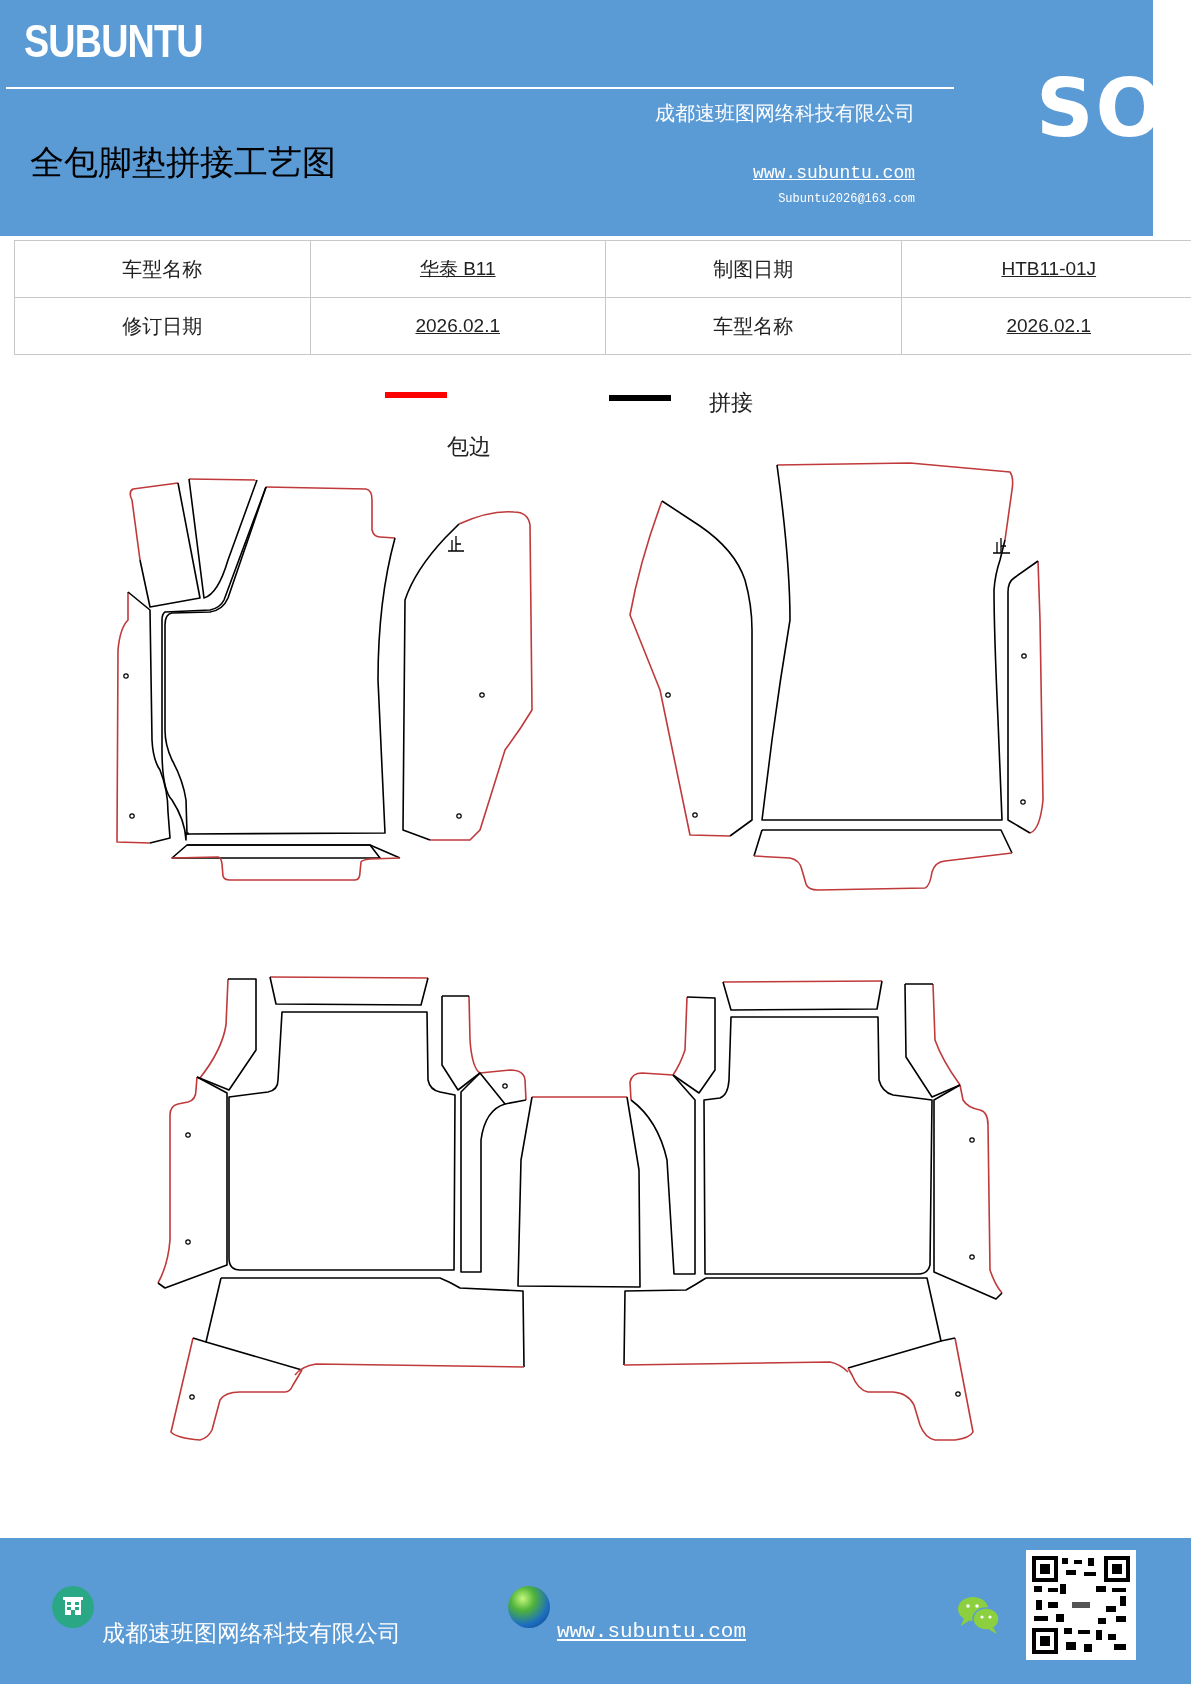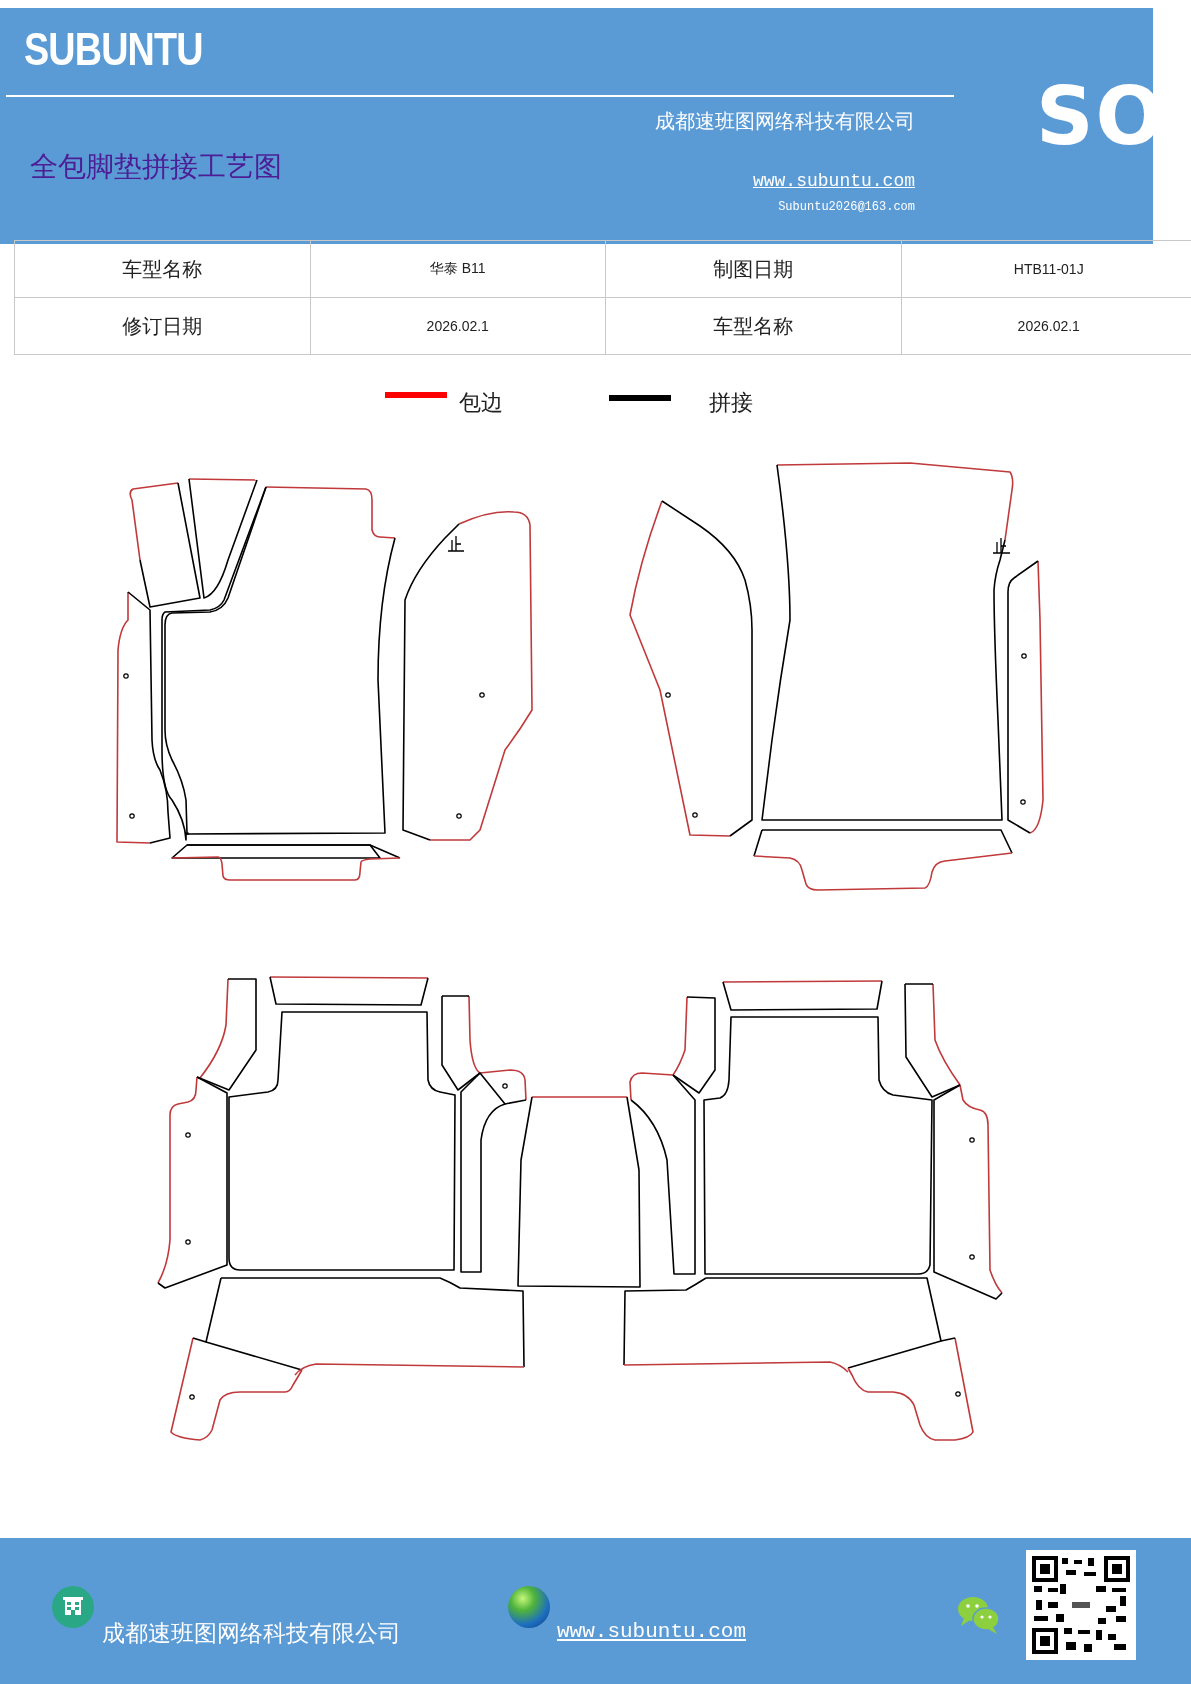--- a/index.html
+++ b/index.html
@@ -1,27 +1,27 @@
 <!DOCTYPE html>
 <html><head>
 <meta charset="utf-8">
 <style>
   html, body { margin:0; padding:0; background:#ffffff; }
   body { width:1191px; height:1684px; position:relative; overflow:hidden; font-family:"DejaVu Sans", sans-serif; }
-  .header { position:absolute; left:0; top:8px; width:1153px; height:236px; background:#5b9bd5; }
+  .header { position:absolute; left:0; top:0; width:1153px; height:236px; background:#5b9bd5; }
   .brand { position:absolute; left:24px; top:14px; color:#fff; font-family:"Liberation Sans", sans-serif; font-weight:bold; font-size:46px; letter-spacing:-1px; transform:scaleX(0.82); transform-origin:left top; }
   .hr { position:absolute; left:6px; top:87px; width:948px; height:2px; background:#ffffff; }
-  .title { position:absolute; left:30px; top:140px; color:#4c1d95; font-family:"DejaVu Serif", serif; font-size:28px; }
+  .title { position:absolute; left:30px; top:140px; color:#000000; font-family:"DejaVu Serif", serif; font-size:34px; }
   .company { position:absolute; right:238px; top:100px; color:#fff; font-family:"DejaVu Serif", serif; font-size:20px; text-align:right; }
   .site { position:absolute; right:238px; top:163px; color:#fff; font-family:"Liberation Mono", monospace; font-size:18px; text-decoration:underline; }
   .email { position:absolute; right:238px; top:192px; color:#fff; font-family:"Liberation Mono", monospace; font-size:12px; }
   .sop { position:absolute; left:1000px; top:62px; color:#fff; font-family:"DejaVu Sans", sans-serif; font-weight:bold; font-size:80px; letter-spacing:2px;margin-left:36px; }
   table.info { position:absolute; left:4px; top:240px; width:1183px; border-collapse:collapse;margin-left:10px; }
   table.info td { border:1px solid #c8c8c8; height:54px; text-align:center; font-size:20px; color:#222; width:25%; }
-  table.info td.v { font-family:"Liberation Sans", sans-serif; font-size:14px; }
+  table.info td.v { font-family:"Liberation Sans", sans-serif; font-size:19px;text-decoration:underline; }
   .legend { position:absolute; top:384px; left:0; width:1191px; height:40px; }
   .leg-line { position:absolute; height:6px; width:62px; }
   .leg-label { position:absolute; top:4px; font-size:22px; color:#222; }
   svg.drawing { position:absolute; left:0; top:0; width:1191px; height:1684px; }
   .footer { position:absolute; left:0; top:1538px; width:1191px; height:146px; background:#5b9bd5; }
   .f-company { position:absolute; left:102px; top:80px; color:#fff; font-family:"DejaVu Serif", serif; font-size:23px; }
   .f-site { position:absolute; left:557px; top:82px; color:#fff; font-family:"Liberation Mono", monospace; font-size:21px; text-decoration:underline; }
   .building-icon { position:absolute; left:52px; top:48px; width:42px; height:42px; border-radius:50%; background:#2aa886; }
   .globe-icon { position:absolute; left:508px; top:48px; width:42px; height:42px; border-radius:50%; background:radial-gradient(circle at 35% 30%, #c6f77a 0%, #4fb33b 30%, #1d6ec0 65%, #0a3a7a 100%); }
   .wechat-icon { position:absolute; left:956px; top:56px; width:46px; height:42px; }
@@ -52,21 +52,21 @@
     <td>修订日期</td>
     <td class="v">2026.02.1</td>
     <td>车型名称</td>
     <td class="v">2026.02.1</td>
   </tr>
 </tbody>
   </table>
 
 <div class="legend">
   <div class="leg-line" style="left:385px; top:8px; background:#ff0000;"></div>
-  <div class="leg-label" style="left:459px;">包边</div>
+  <div class="leg-label" style="left:447px;margin-top:44px;">包边</div>
   <div class="leg-line" style="left:609px; top:11px; background:#000000;"></div>
   <div class="leg-label" style="left:709px;">拼接</div>
 </div>
 
 <svg class="drawing" viewBox="0 0 1191 1684" fill="none" stroke-width="1.6" stroke-linejoin="round">
 
   <g>
 
     <path stroke="#c0393b" d="M178,483 L133,489 Q128,492 132,500 L140,560"></path>
     <path stroke="#000" d="M178,483 L200,598 L150,607 L140,560"></path>

